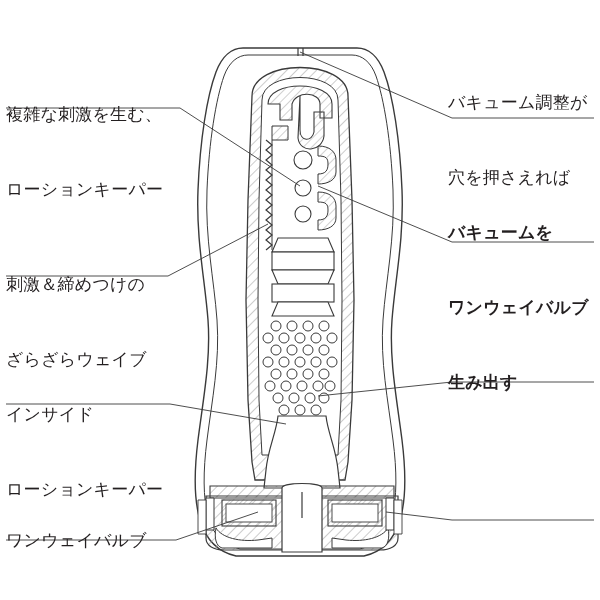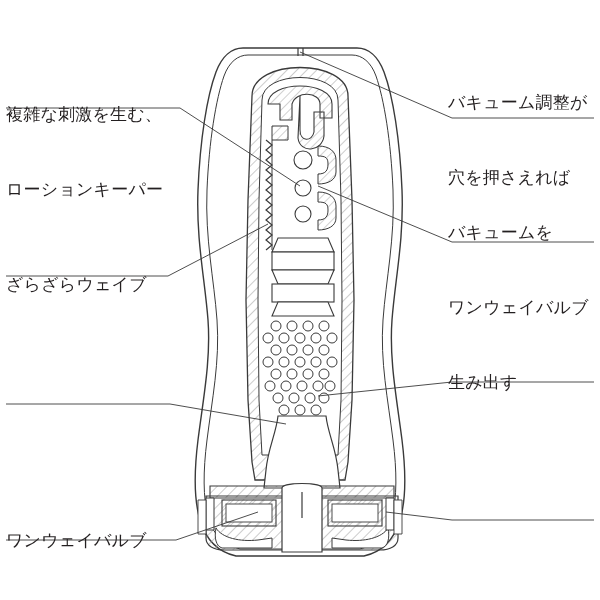--- a/index.html
+++ b/index.html
@@ -19,21 +19,21 @@
     letter-spacing:0.2px;
     white-space:pre;
     font-family:"DejaVu Sans","Liberation Sans",sans-serif;
   }
   .label div{white-space:pre;}
   .l-topleft{left:6px;top:52px;}
   .l-midleft{left:6px;top:222px;}
   .l-lowleft{left:6px;top:352px;}
   .l-botleft{left:6px;top:478px;}
   .l-topright{left:448px;top:40px;}
-  .l-midright{left:448px;top:170px;}
+  .l-midright{left:448px;top:170px;font-weight:bold;}
   .l-lowright{left:448px;top:322px;}
   .l-botright{left:448px;top:450px;}
 </style>
 </head>
 <body>
 
 <div id="stage">
 
   <svg width="600" height="600" viewBox="0 0 600 600">
     <defs>
@@ -212,23 +212,28 @@
       <path d="M594,520 L452,520 L386,512"></path>
     </g>
   </svg>
 
   <div class="label l-topleft">
     <div>複雑な刺激を生む、</div>
     <div>ローションキーパー</div>
   </div>
 
   <div class="label l-midleft">
+    <div>刺激＆締めつけの</div>
     <div>ざらざらウェイブ</div>
   </div>
 
+  <div class="label l-lowleft">
+    <div>インサイド</div>
+    <div>ローションキーパー</div>
+  </div>
 
   <div class="label l-botleft">
     <div>ワンウェイバルブ</div>
     
     
   </div>
 
   <div class="label l-topright">
     <div>バキューム調整が</div>
     <div>穴を押さえれば</div>

